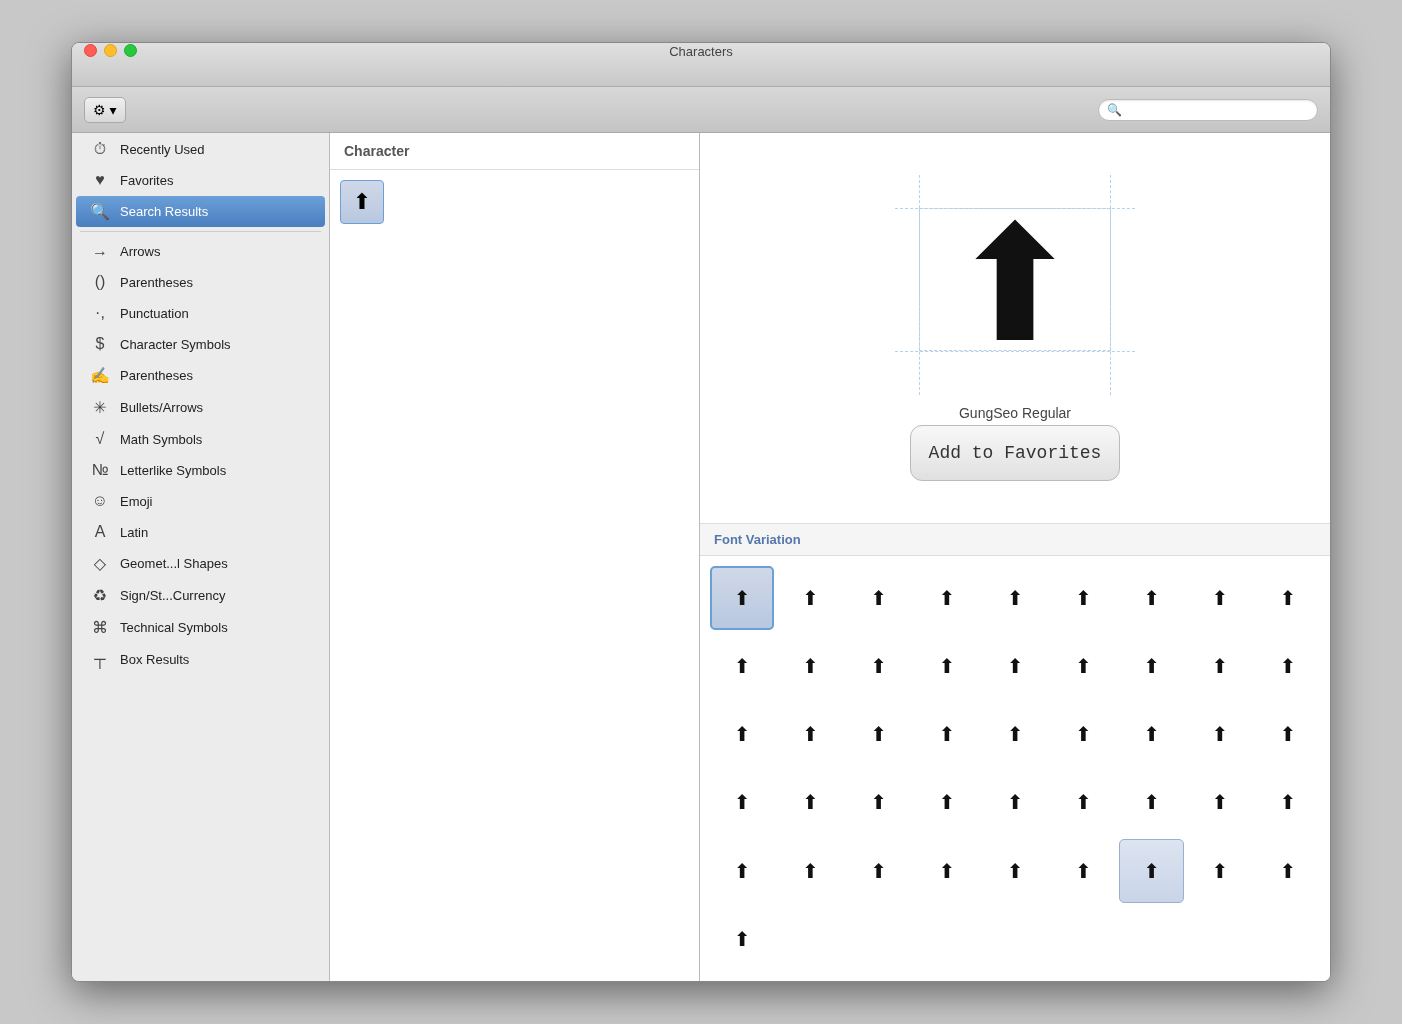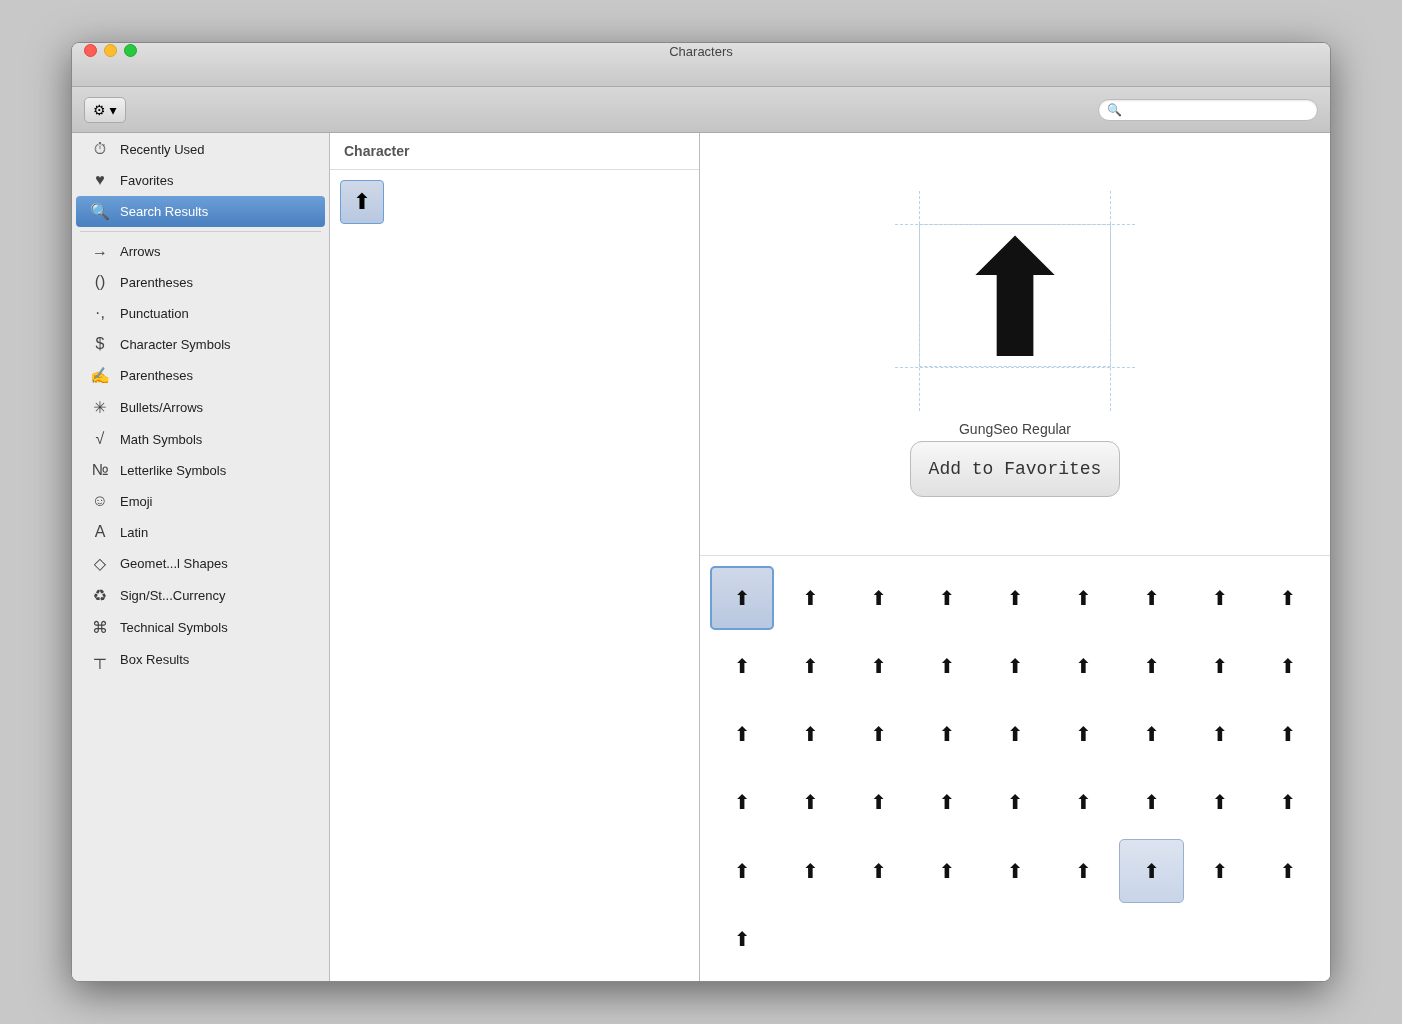--- a/index.html
+++ b/index.html
@@ -449,20 +449,21 @@
             <div class="guide-v" style="right: 10%;"></div>
             <div class="guide-box" style="top:15%;left:10%;right:10%;bottom:20%;"></div>
           </div>
           <span class="char-preview-large">⬆</span>
         </div>
         <div class="font-name">GungSeo Regular</div>
         <button class="add-favorites-btn">Add to Favorites</button>
       </div>
 
       <div class="font-variation-area">
+        <div class="font-variation-header">Font Variation</div>
         <div class="font-variation-grid" id="font-var-grid">
             <div class="font-var-cell selected-var">⬆</div>
             <div class="font-var-cell">⬆</div>
             <div class="font-var-cell">⬆</div>
             <div class="font-var-cell">⬆</div>
             <div class="font-var-cell">⬆</div>
             <div class="font-var-cell">⬆</div>
             <div class="font-var-cell">⬆</div>
             <div class="font-var-cell">⬆</div>
             <div class="font-var-cell">⬆</div>

